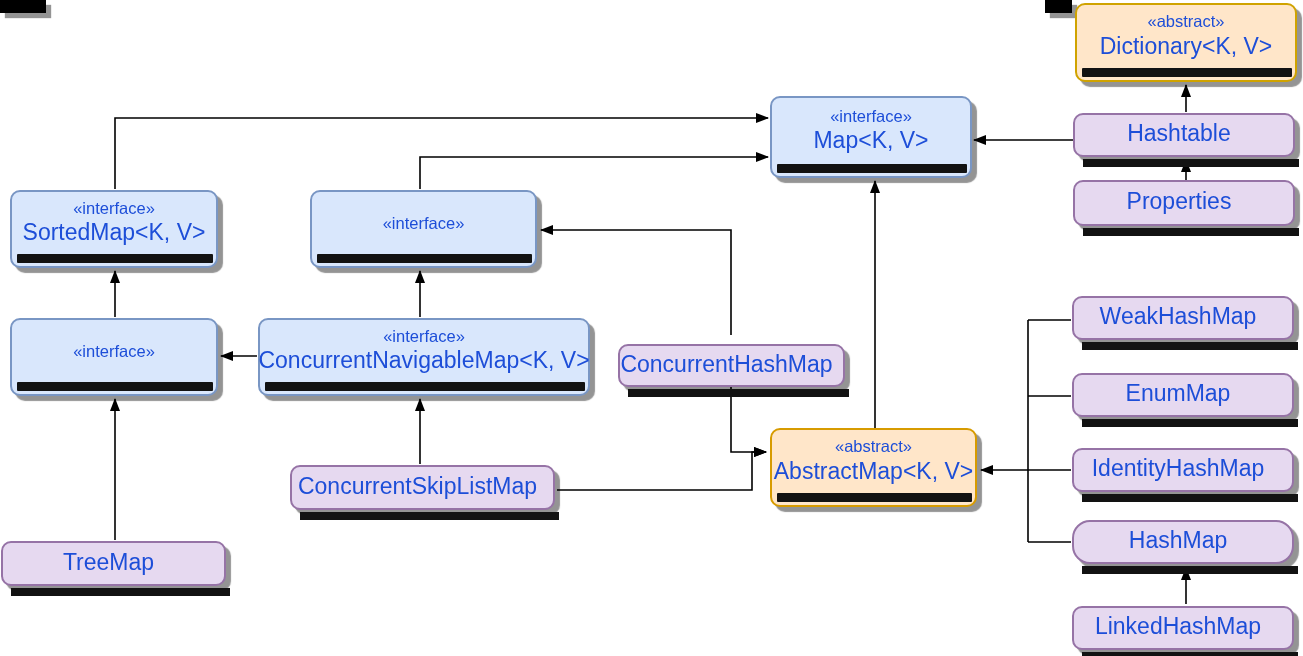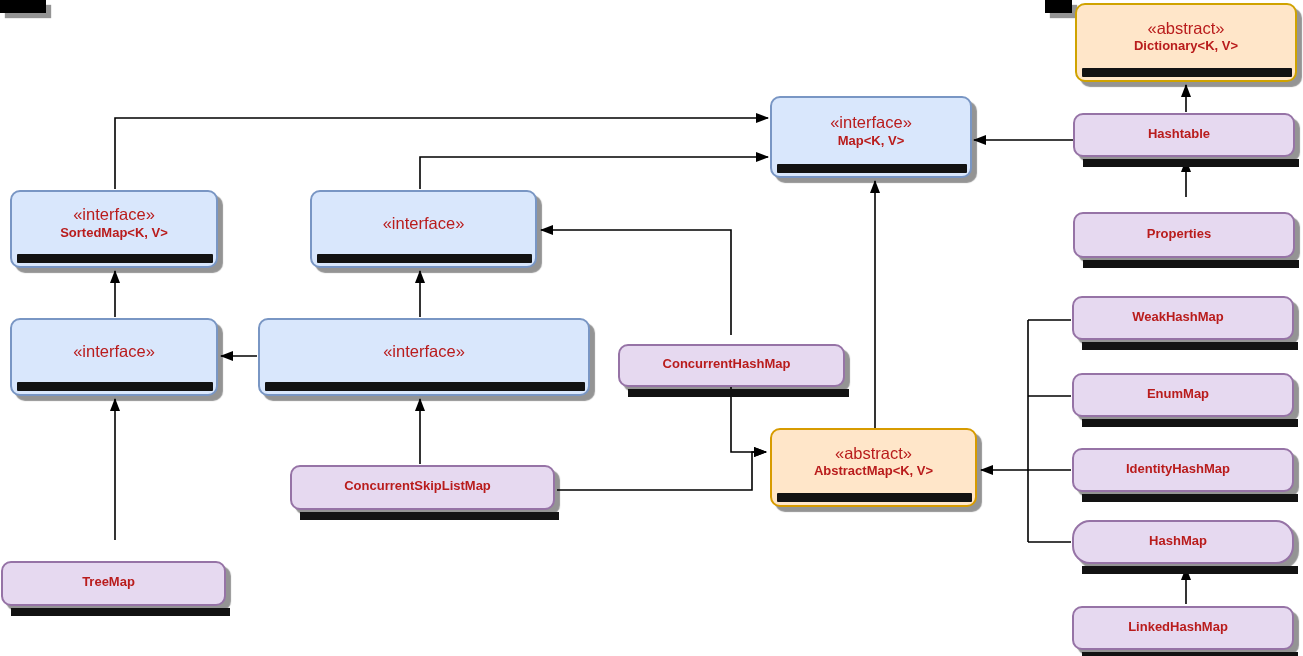--- a/index.html
+++ b/index.html
@@ -4,26 +4,26 @@
 <style>
   html,body { margin:0; padding:0; background:#ffffff; }
   #canvas {
     position:relative; width:1303px; height:656px; overflow:hidden;
     background:#ffffff; font-family:"Liberation Sans", sans-serif;
   }
   .node {
     position:absolute; box-sizing:border-box; border:2px solid;
     border-radius:10px; box-shadow:5px 5px 1px rgba(0,0,0,0.42);
     display:flex; flex-direction:column; align-items:center; justify-content:center;
-    text-align:center; color:#b91c1c;
+    text-align:center; color:#1d4ed8;
   }
   .node.big { padding:4px 6px 16px 6px; }
   .node.small { padding:2px 16px 4px 6px; }
   .stereotype { font-size:16.5px; font-weight:400; line-height:1.25; }
-  .classname  { font-size:13px;  font-weight:700; line-height:1.3; white-space:nowrap; }
+  .classname  { font-size:23px;  font-weight:400; line-height:1.3; white-space:nowrap; }
   .bar-inner {
     position:absolute; left:5px; right:3px; bottom:3px; height:9px;
     background:#121212; border-radius:1px;
   }
   .bar-below {
     position:absolute; left:8px; right:-6px; bottom:-12px; height:8px;
     background:#121212;
   }
   .remnant { position:absolute; background:#000;
     box-shadow:5px 5px 1px rgba(0,0,0,0.42); }
@@ -69,39 +69,40 @@
     </div>
     <div class="node big" style="left: 770px; top: 96px; width: 202px; height: 82px; background: rgb(217, 231, 252); border-color: rgb(121, 150, 196);">
       <div class="stereotype">«interface»</div>
       <div class="classname">Map&lt;K, V&gt;</div>
       <div class="bar-inner"></div>
     </div>
     <div class="node small" style="left: 1073px; top: 113px; width: 222px; height: 44px; background: rgb(230, 217, 240); border-color: rgb(150, 115, 166);">
       <div class="classname">Hashtable</div>
       <div class="bar-below"></div>
     </div>
-    <div class="node small" style="left: 1073px; top: 212px; width: 222px; height: 46px; background: rgb(230, 217, 240); border-color: rgb(150, 115, 166);">
+    <div class="node small" style="left: 1073px; top: 180px; width: 222px; height: 46px; background: rgb(230, 217, 240); border-color: rgb(150, 115, 166);">
       <div class="classname">Properties</div>
       <div class="bar-below"></div>
     </div>
     <div class="node big" style="left: 10px; top: 190px; width: 208px; height: 78px; background: rgb(217, 231, 252); border-color: rgb(121, 150, 196);">
       <div class="stereotype">«interface»</div>
       <div class="classname">SortedMap&lt;K, V&gt;</div>
       <div class="bar-inner"></div>
     </div>
     <div class="node big" style="left: 310px; top: 190px; width: 227px; height: 78px; background: rgb(217, 231, 252); border-color: rgb(121, 150, 196);">
       <div class="stereotype">«interface»</div>
       <div class="bar-inner"></div>
     </div>
     <div class="node big" style="left: 10px; top: 318px; width: 208px; height: 78px; background: rgb(217, 231, 252); border-color: rgb(121, 150, 196);">
       <div class="stereotype">«interface»</div>
       <div class="bar-inner"></div>
     </div>
     <div class="node big" style="left: 258px; top: 318px; width: 332px; height: 78px; background: rgb(217, 231, 252); border-color: rgb(121, 150, 196);">
       <div class="stereotype">«interface»</div>
+      <div class="classname">ConcurrentNavigableMap&lt;K, V&gt;</div>
       <div class="bar-inner"></div>
     </div>
     <div class="node small" style="left: 618px; top: 336px; width: 227px; height: 43px; background: rgb(230, 217, 240); border-color: rgb(150, 115, 166); margin-top: 8px;">
       <div class="classname">ConcurrentHashMap</div>
       <div class="bar-below"></div>
     </div>
     <div class="node small" style="left: 1072px; top: 296px; width: 222px; height: 44px; background: rgb(230, 217, 240); border-color: rgb(150, 115, 166); text-align: right;">
       <div class="classname">WeakHashMap</div>
       <div class="bar-below"></div>
     </div>
@@ -119,21 +120,21 @@
       <div class="bar-below"></div>
     </div>
     <div class="node small" style="left: 1072px; top: 448px; width: 222px; height: 44px; background: rgb(230, 217, 240); border-color: rgb(150, 115, 166);">
       <div class="classname">IdentityHashMap</div>
       <div class="bar-below"></div>
     </div>
     <div class="node small" style="left: 1072px; top: 520px; width: 222px; height: 44px; background: rgb(230, 217, 240); border-color: rgb(150, 115, 166); border-radius: 18px;">
       <div class="classname">HashMap</div>
       <div class="bar-below"></div>
     </div>
-    <div class="node small" style="left: 1px; top: 541px; width: 225px; height: 45px; background: rgb(230, 217, 240); border-color: rgb(150, 115, 166); margin-top: 20px;">
+    <div class="node small" style="left: 1px; top: 541px; width: 225px; height: 45px; background: rgb(230, 217, 240); border-color: rgb(150, 115, 166);">
       <div class="classname">TreeMap</div>
       <div class="bar-below"></div>
     </div>
     <div class="node small" style="left: 1072px; top: 606px; width: 222px; height: 44px; background: rgb(230, 217, 240); border-color: rgb(150, 115, 166);">
       <div class="classname">LinkedHashMap</div>
       <div class="bar-below"></div>
     </div>
     <div class="remnant" style="left: 0px; top: 0px; width: 46px; height: 13px;"></div>
     <div class="remnant" style="left: 1045px; top: 0px; width: 27px; height: 13px;"></div>
   </div>

